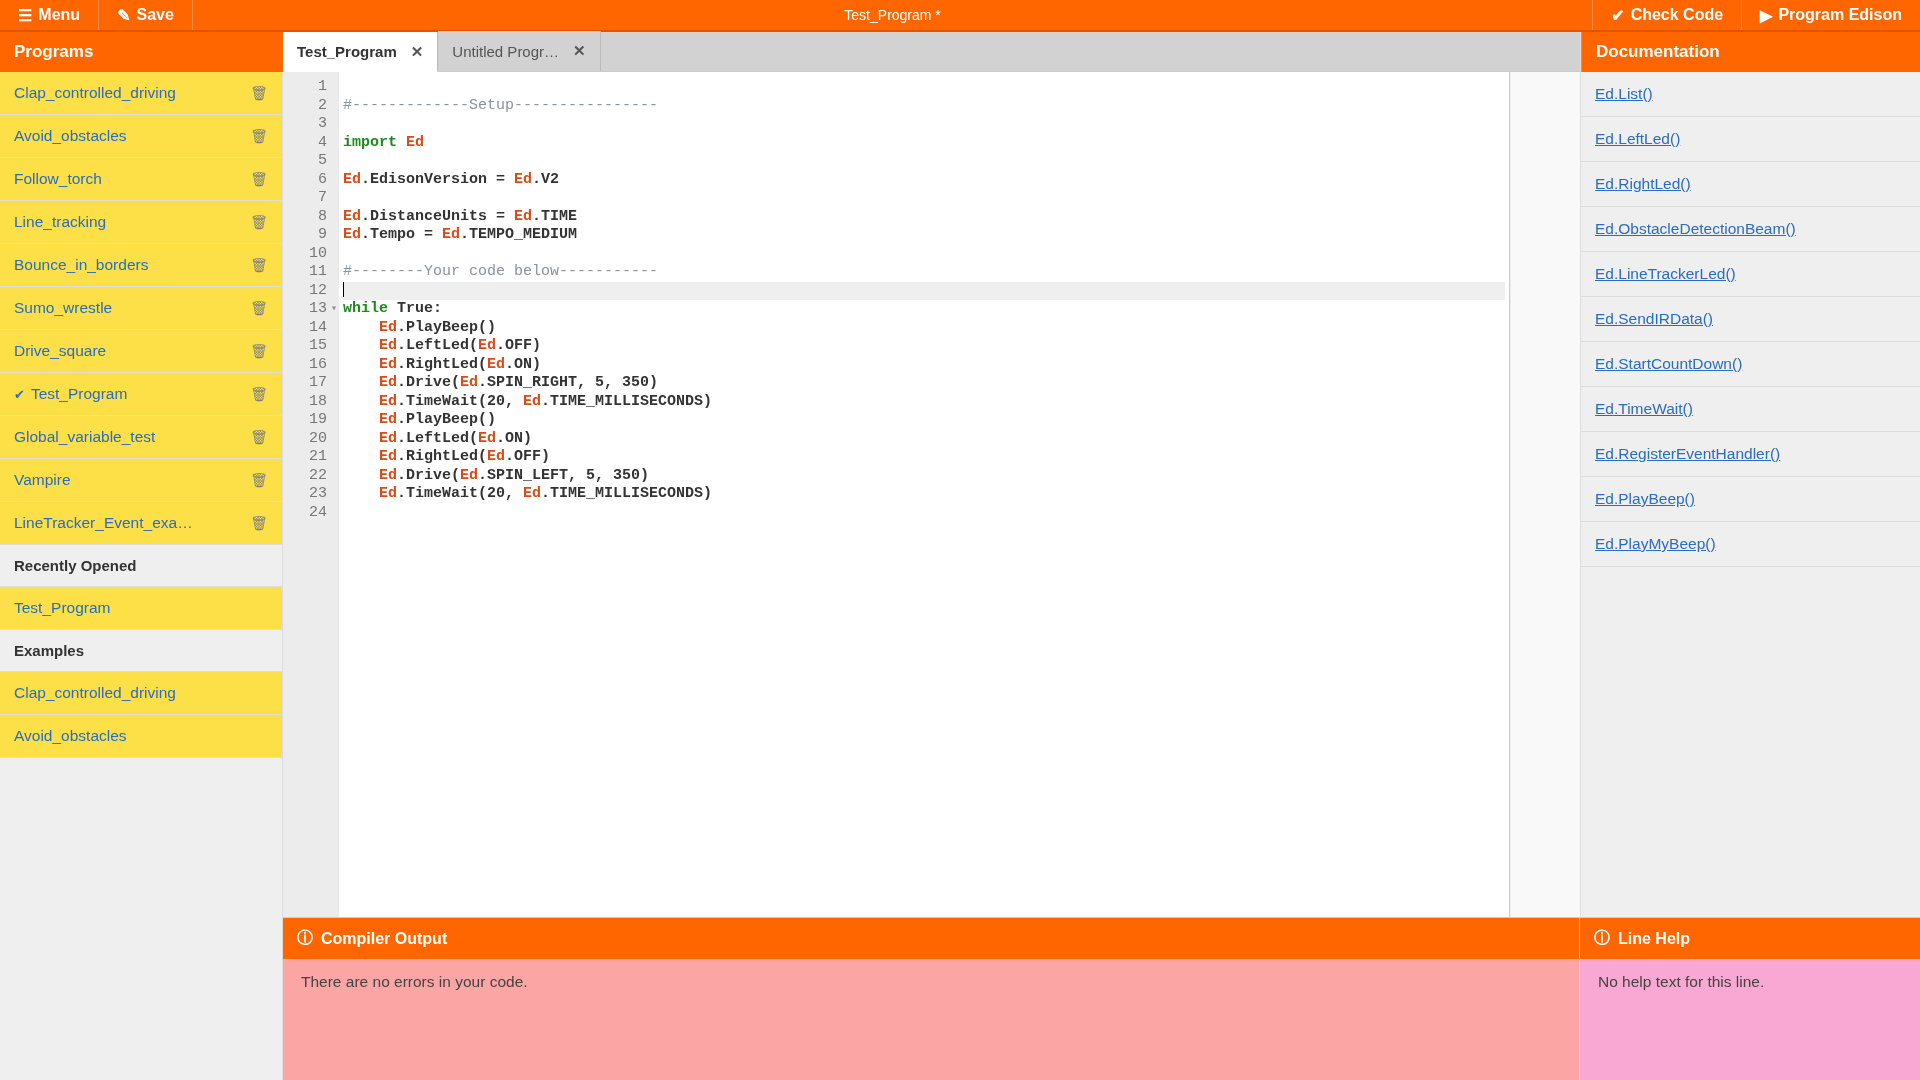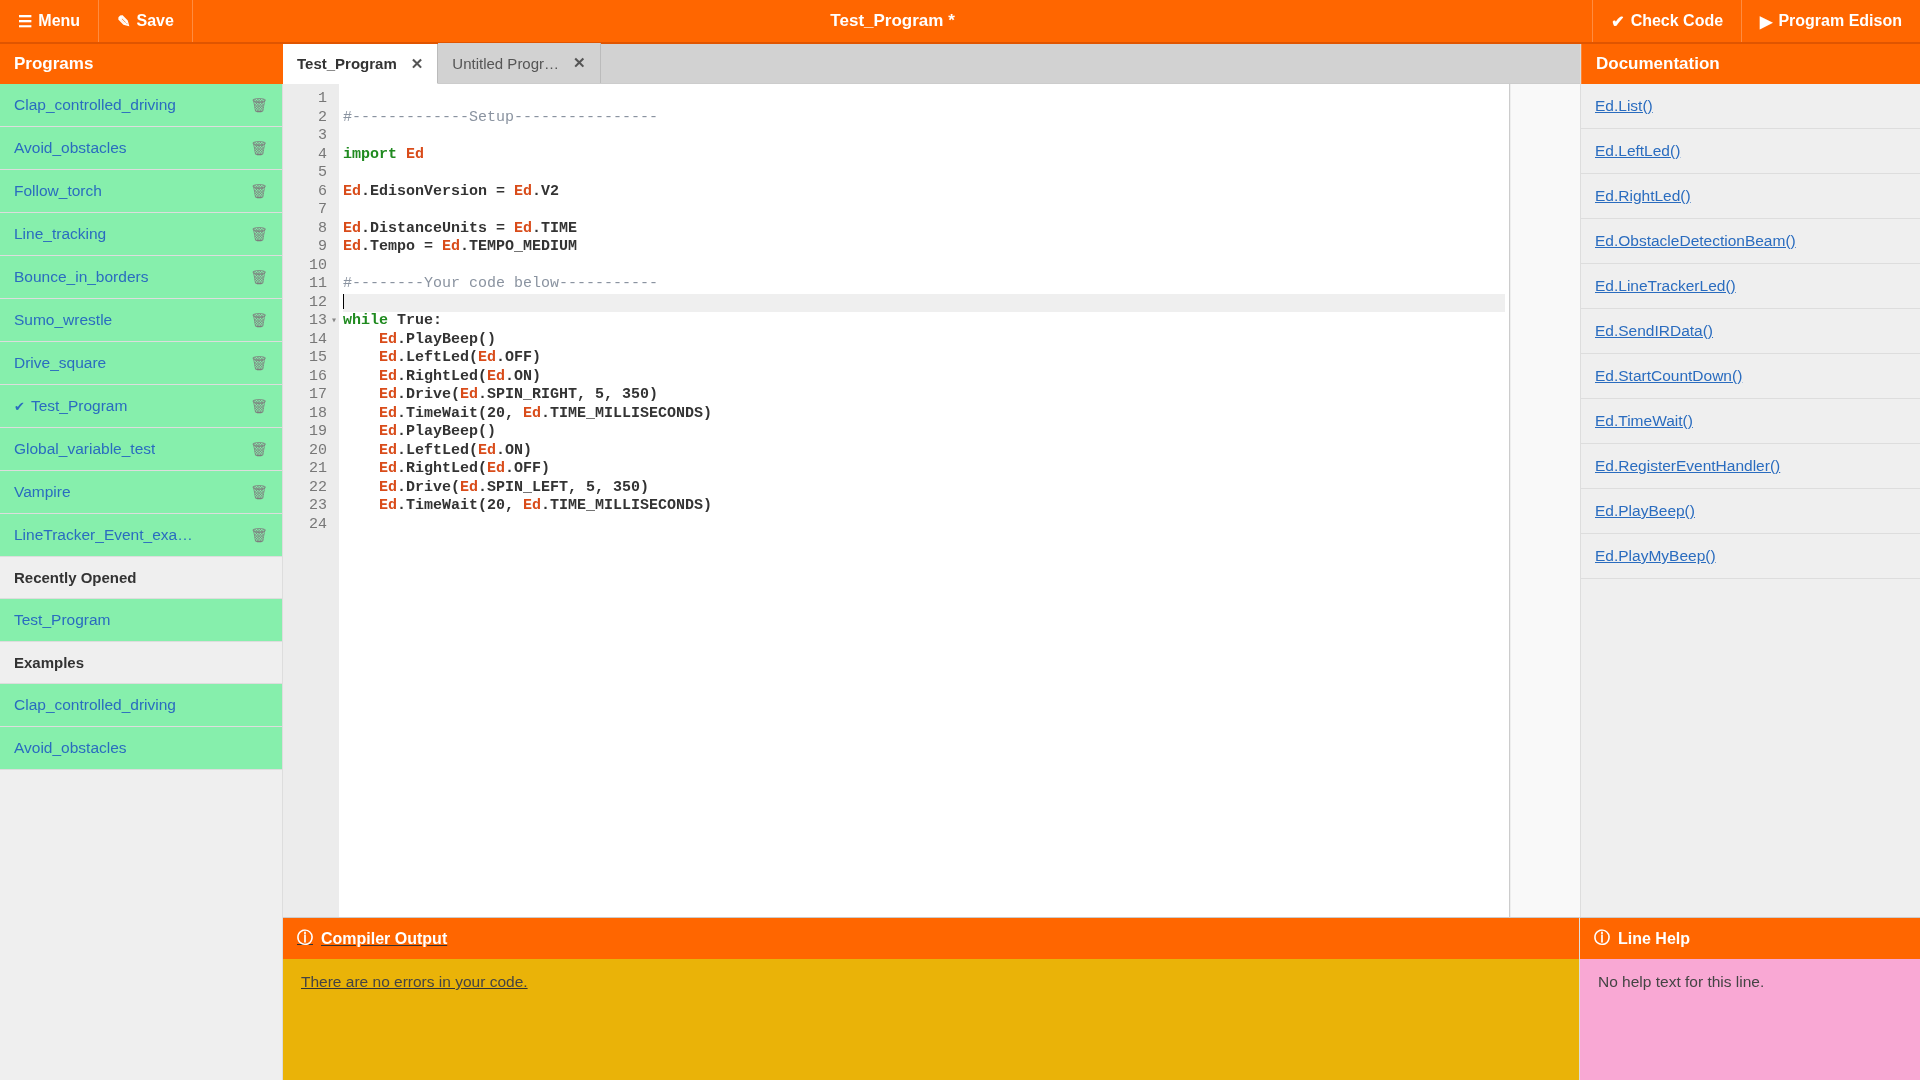--- a/index.html
+++ b/index.html
@@ -3,38 +3,38 @@
 <meta charset="utf-8">
 <style>
   * { box-sizing: border-box; margin: 0; padding: 0; }
   html, body { width: 100%; height: 100%; font-family: Arial, Helvetica, sans-serif; font-size: 15px; color: #333; }
   body { display: flex; flex-direction: column; background: #e9e9e9; }
 
   
   .topbar {
     background: #ff6600;
     color: #fff;
-    height: 44px;
+    height: 32px;
     display: flex;
     align-items: stretch;
     border-bottom: 2px solid #e05500;
   }
   .topbar .btn {
     display: flex; align-items: center; gap: 6px;
     padding: 0 18px;
     font-weight: bold;
     font-size: 16px;
     border-right: 1px solid rgba(255,255,255,0.25);
     cursor: pointer;
   }
   .topbar .btn.border-left { border-left: 1px solid rgba(255,255,255,0.25); border-right: none; }
   .topbar .title {
     flex: 1;
     display: flex; align-items: center; justify-content: center;
-    font-weight: bold; font-size: 17px;
+    font-weight: normal; font-size: 14px;
   }
 
   
   .main {
     flex: 1;
     display: grid;
     grid-template-columns: 283px 1fr 340px;
     grid-template-rows: 1fr 163px;
     min-height: 0;
   }
@@ -53,21 +53,21 @@
   }
   .side-scroll {
     flex: 1; overflow-y: auto;
     border-right: 1px solid #ddd;
   }
   .side-item, .side-recent, .side-ex {
     display: flex; align-items: center; justify-content: space-between;
     padding: 12px 14px;
     border-bottom: 1px solid #ddd;
     color: #2a6cbf;
-    background: #86efac;
+    background: #fde047;
     cursor: pointer;
     font-size: 15.5px;
     white-space: nowrap; overflow: hidden; text-overflow: ellipsis;
   }
   .side-item .lbl { display: flex; align-items: center; gap: 6px; overflow: hidden; text-overflow: ellipsis; }
   .side-item .trash { color: #7d7d7d; cursor: pointer; padding-left: 10px; flex-shrink: 0; }
   .side-section {
     padding: 12px 14px;
     font-weight: bold;
     color: #333;
@@ -176,24 +176,23 @@
     background: #efefef;
     cursor: pointer;
     font-size: 15.5px;
     text-decoration: underline;
   }
 
   
   .compiler {
     grid-column: 2 / 3;
     display: flex; flex-direction: column;
-    background: #eab308;
+    background: #fca5a5;
     border-top: 1px solid #ccc;
     border-right: 1px solid #ddd;
-    text-decoration: underline;
   }
   .linehelp {
     grid-column: 3 / 4;
     display: flex; flex-direction: column;
     background: #f9a8d4;
     border-top: 1px solid #ccc;
   }
   .panel-header {
     background: #ff6600; color: #fff;
     padding: 10px 14px;

